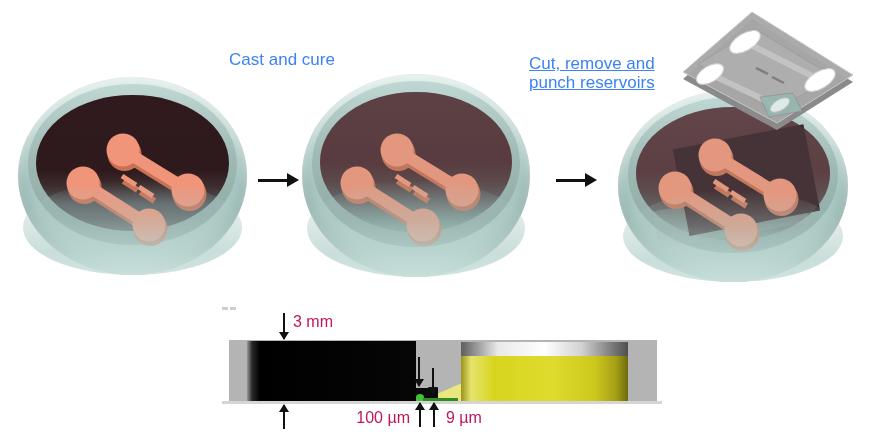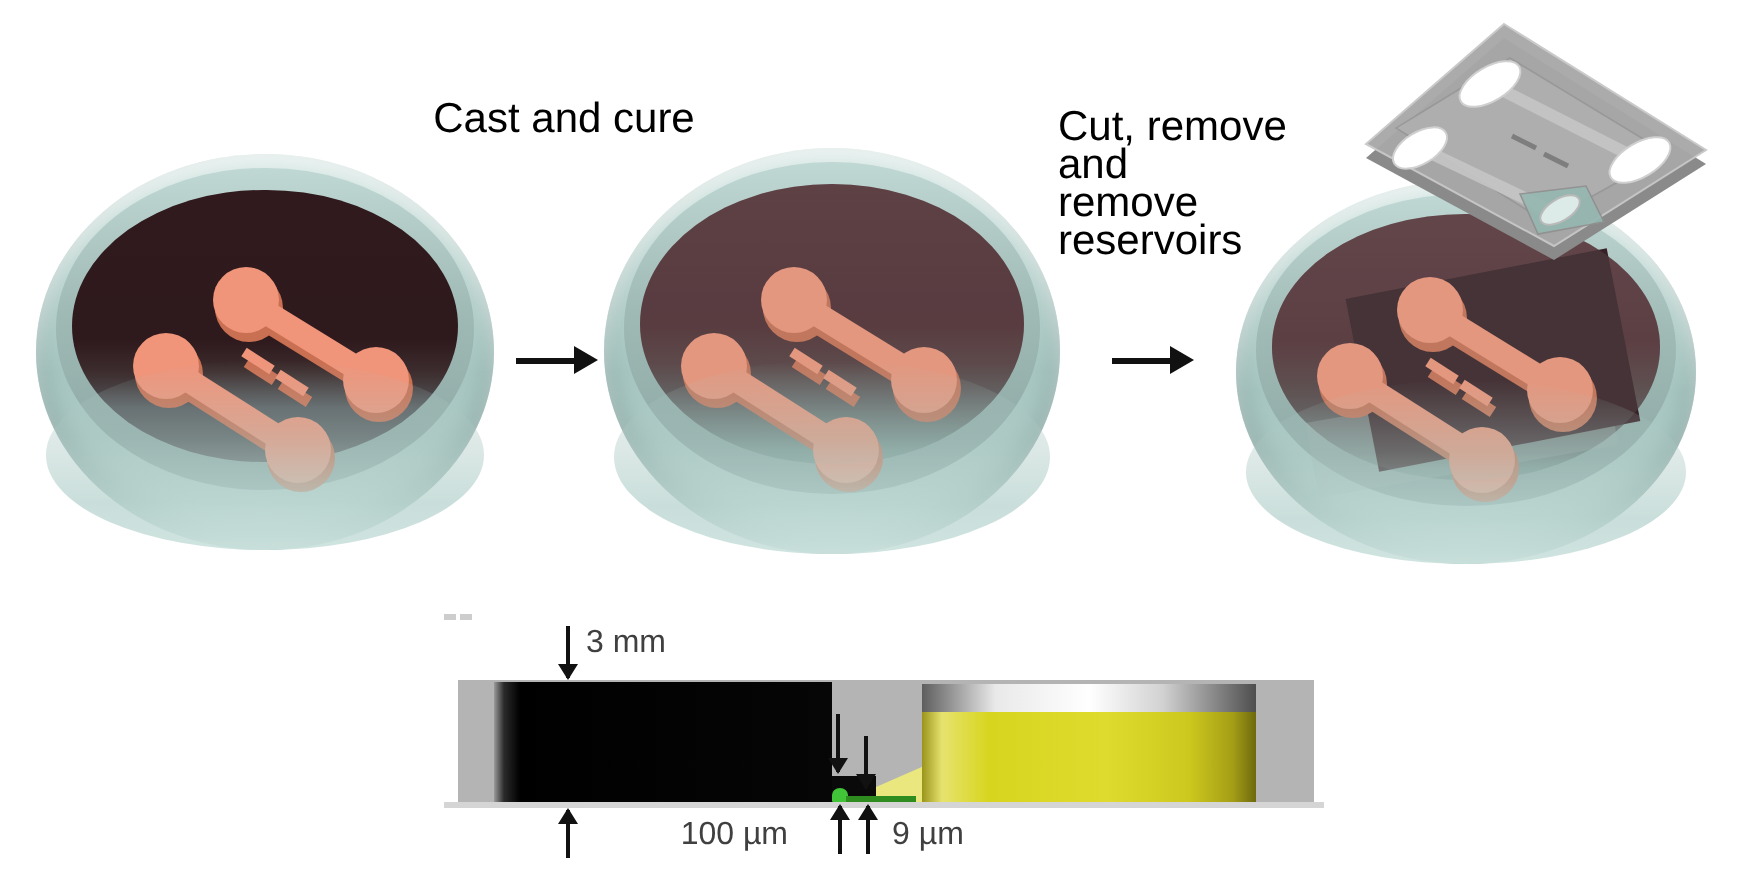--- a/index.html
+++ b/index.html
@@ -1,20 +1,20 @@
 <!DOCTYPE html>
 <html><head>
 <meta charset="utf-8">
 <style>
   html,body{margin:0;padding:0;background:#ffffff;}
   body{font-family:"Liberation Sans","DejaVu Sans",sans-serif;color:#0d0d0d;}
   .stage{position:relative;width:873px;height:442px;overflow:hidden;background:#ffffff;}
 
   
-  .caption{position:absolute;font-size:21px;line-height:19px;color:#000000;}
+  .caption{position:absolute;font-size:17px;line-height:19px;color:#3b82f6;}
   .cap-center{text-align:center;}
   .ha{position:absolute;width:42px;height:14px;}
   .ha .shaft{position:absolute;left:0;top:6px;width:31px;height:2.6px;background:#111;}
   .ha .head{position:absolute;left:29px;top:0;width:0;height:0;
     border-top:7px solid transparent;border-bottom:7px solid transparent;border-left:12px solid #111;}
 
   
   .dish{position:absolute;}
   .d-outer{position:absolute;inset:0;border-radius:50%;
     background:linear-gradient(180deg,#d9e9e5 0%,#c4dcd7 22%,#a8c7c2 55%,#b4cfca 82%,#cbe0dc 100%);
@@ -42,21 +42,21 @@
   .xgreenblob{position:absolute;left:196px;top:94px;width:8px;height:7px;background:#41c438;border-radius:60% 60% 10% 10%;}
   .xgreenline{position:absolute;left:203px;top:98px;width:35px;height:2.5px;background:#2f8c1e;}
   .xwedge{position:absolute;left:218px;top:83px;width:24px;height:18px;background:#e9e77e;
     clip-path:polygon(0 58%,100% 0,100% 100%,0 100%);}
   .xyellow{position:absolute;left:241px;top:42px;width:167px;height:59px;}
   .xsilver{position:absolute;left:0;top:0;right:0;height:14px;
     background:linear-gradient(90deg,#5e5e5e 0%,#e9e9e9 22%,#ffffff 50%,#d2d2d2 72%,#4e4e4e 100%);}
   .xdye{position:absolute;left:0;top:14px;right:0;bottom:0;
     background:linear-gradient(90deg,#9a941c 0%,#e6e36e 6%,#d8d51f 20%,#dedb2e 55%,#cdc81d 80%,#a49e16 93%,#6e690e 100%);}
   .xbase{position:absolute;left:2px;top:101px;width:440px;height:3px;background:#d5d5d5;}
-  .dim{position:absolute;font-size:16px;line-height:18px;color:#404040;white-space:nowrap;}
+  .dim{position:absolute;font-size:16px;line-height:18px;color:#be185d;white-space:nowrap;}
 
   
   .va{position:absolute;width:10px;}
   .va .shaft{position:absolute;left:4px;top:0;bottom:0;width:2px;background:#111;}
   .va .head{position:absolute;width:0;height:0;left:0;}
   .va.down .head{bottom:-1px;border-left:5px solid transparent;border-right:5px solid transparent;border-top:8px solid #111;}
   .va.up .head{top:-1px;border-left:5px solid transparent;border-right:5px solid transparent;border-bottom:8px solid #111;}
   .hidden-defs{position:absolute;width:0;height:0;overflow:hidden;}
 </style>
 </head>
@@ -93,23 +93,23 @@
           <circle cx="123" cy="60" r="16.5"></circle>
           <circle cx="84" cy="95" r="16.5"></circle>
         </g>
       </g>
     </defs>
   </svg>
 
   <div class="caption cap-center" style="left:212px;top:50px;width:140px;">
     <div>Cast and cure</div>
   </div>
-  <div class="caption" style="left:529px;top:54px;width:150px;">
+  <div class="caption" style="left:529px;top:54px;width:150px;text-decoration:underline;">
     <div>Cut, remove and</div>
-    <div>remove reservoirs</div>
+    <div>punch reservoirs</div>
   </div>
 
   <div class="ha" style="left:258px;top:173px;">
     <div class="shaft"></div>
     <div class="head"></div>
   </div>
   <div class="ha" style="left:556px;top:173px;">
     <div class="shaft"></div>
     <div class="head"></div>
   </div>
@@ -194,21 +194,21 @@
     </div>
 
     <div class="va down" style="left:194px;top:57px;height:29px;">
       <div class="shaft"></div>
       <div class="head"></div>
     </div>
     <div class="va up" style="left:195px;top:103px;height:24px;">
       <div class="shaft"></div>
       <div class="head"></div>
     </div>
-    <div class="dim" style="left:112px;top:109px;width:62px;text-align:right;">100 µm</div>
+    <div class="dim" style="left:128px;top:109px;width:62px;text-align:right;">100 µm</div>
 
     <div class="va down" style="left:208px;top:68px;height:26px;">
       <div class="shaft"></div>
       <div class="head"></div>
     </div>
     <div class="va up" style="left:209px;top:103px;height:24px;">
       <div class="shaft"></div>
       <div class="head"></div>
     </div>
     <div class="dim" style="left:226px;top:109px;">9 µm</div>

